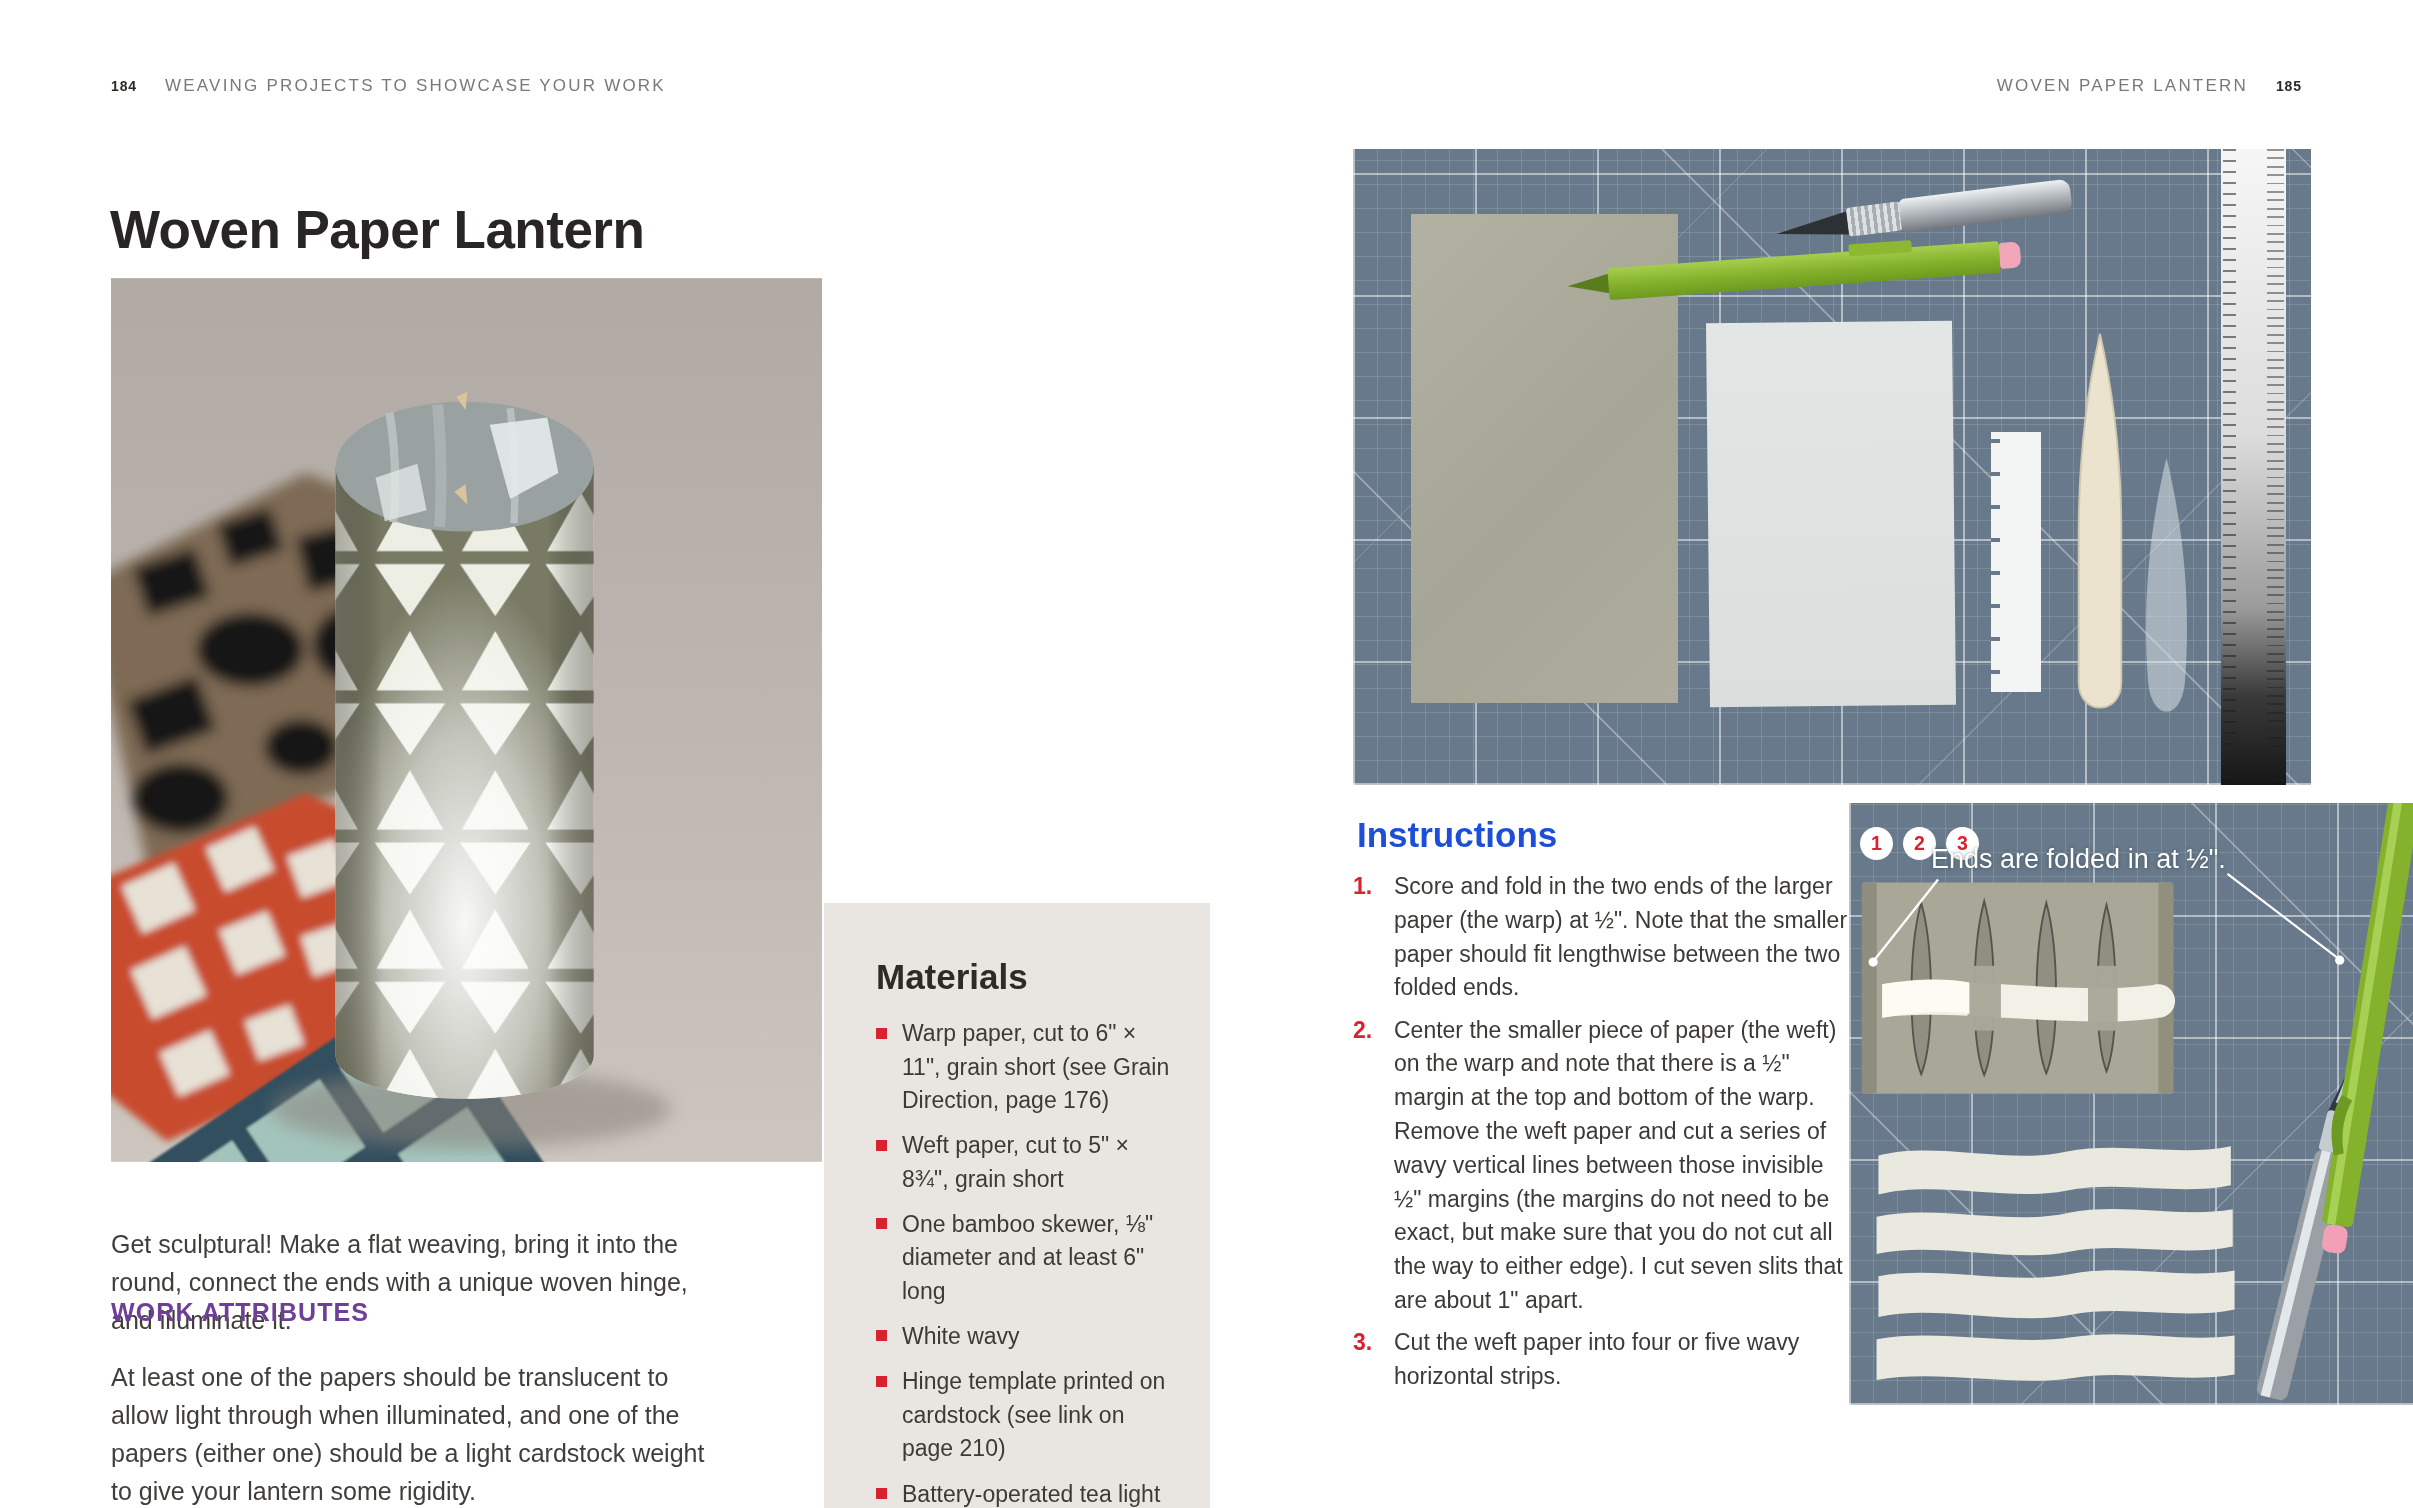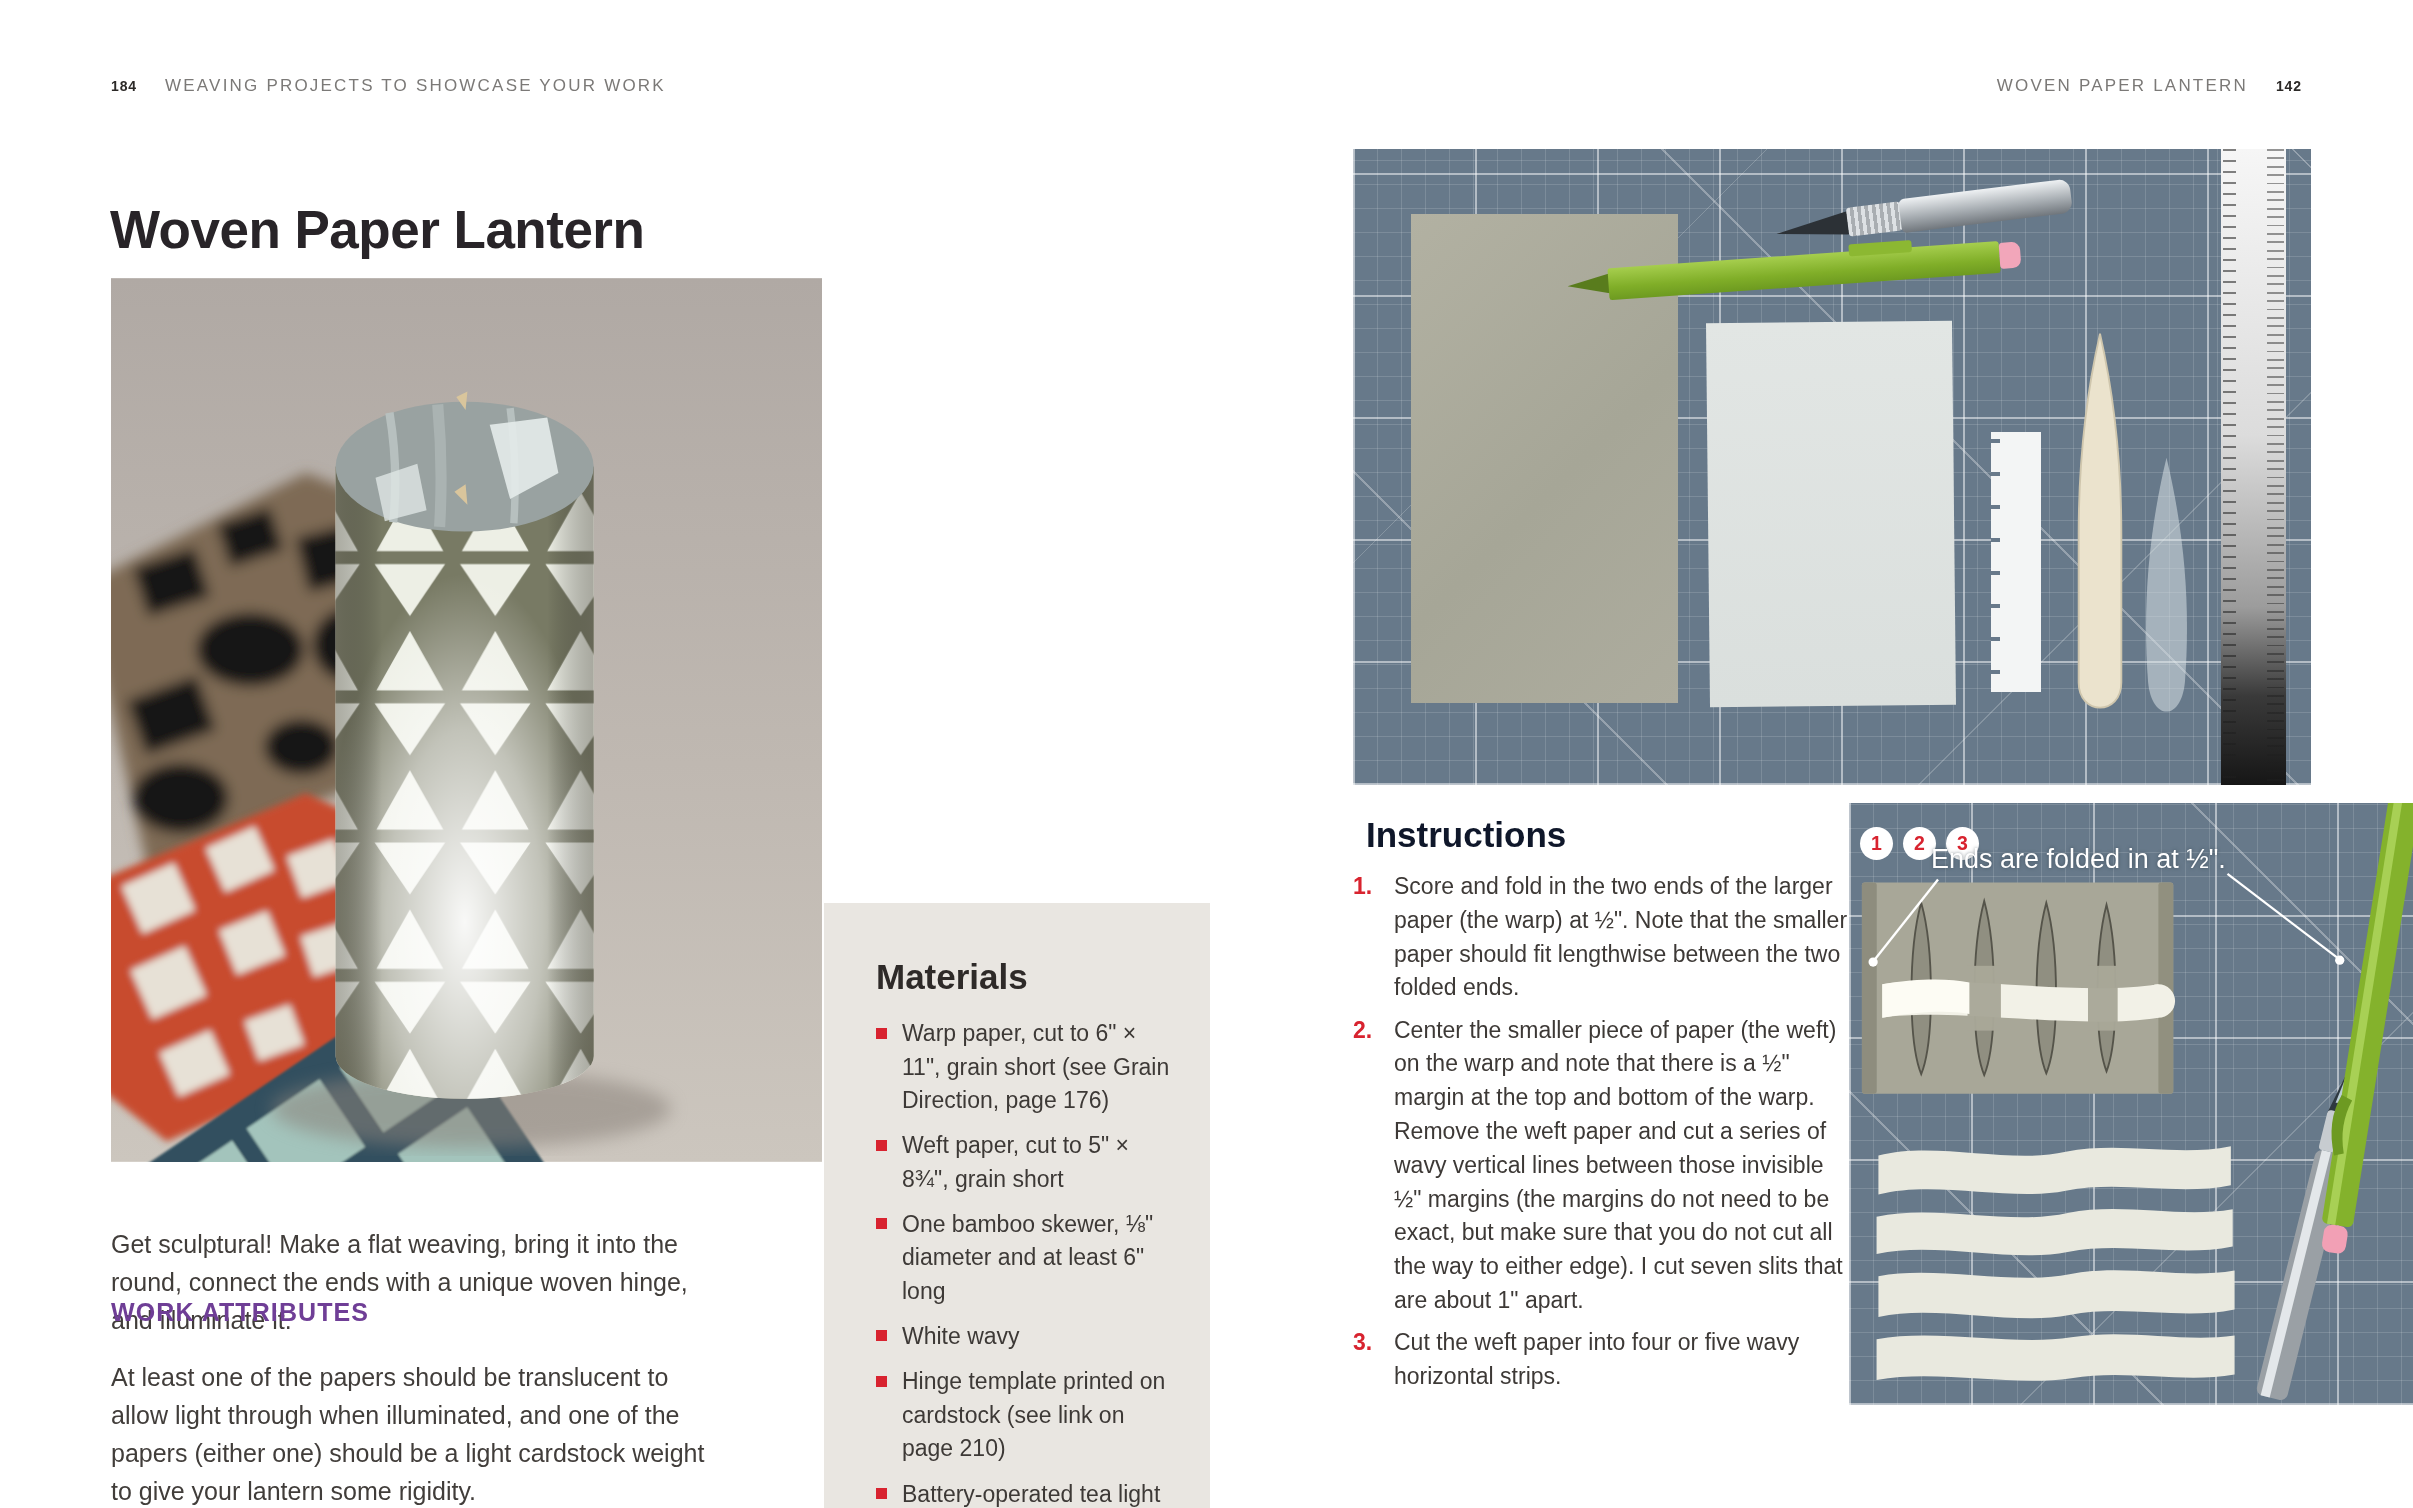--- a/index.html
+++ b/index.html
@@ -35,21 +35,21 @@
   .mat{background-color:#67798a;
     background-image:
       repeating-linear-gradient(45deg, transparent 0 221px, rgba(255,255,255,.30) 221px 223px, transparent 223px 446px),
       repeating-linear-gradient(-45deg, transparent 0 277px, rgba(255,255,255,.20) 277px 278px, transparent 278px 557px),
       repeating-linear-gradient(0deg, rgba(255,255,255,.14) 0 0.9px, transparent 0.9px 24px),
       repeating-linear-gradient(90deg, rgba(255,255,255,.14) 0 0.9px, transparent 0.9px 24px),
       repeating-linear-gradient(0deg, rgba(255,255,255,.50) 0 1.9px, transparent 1.9px 122px),
       repeating-linear-gradient(90deg, rgba(255,255,255,.50) 0 1.9px, transparent 1.9px 122px);}
 
   .instructions{position:absolute;left:1353px;top:815px;width:496px;}
-  .instructions h2{margin:0 0 15px 13px;font-size:35px;font-weight:bold;color:#0f172a;}
+  .instructions h2{margin:0 0 15px 4px;font-size:35px;font-weight:bold;color:#1d4ed8;}
   .instructions ol{list-style:none;margin:0;padding:0;}
   .instructions li{display:flex;gap:11px;font-size:23px;line-height:1.47;margin-bottom:8.4px;color:#3d3936;}
   .step-num{flex:0 0 30px;color:#d8232f;font-weight:bold;}
 
   
   .ph-item{position:absolute;}
   .warp-paper{left:58px;top:65px;width:267px;height:489px;
       background:linear-gradient(135deg,#b2b1a2,#a6a697 55%,#adac9e);}
   .weft-paper{left:355px;top:173px;width:246px;height:384px;
       background:linear-gradient(180deg,#e2e6e4,#dadfdd);transform:rotate(-0.6deg);}
@@ -93,21 +93,21 @@
 <body>
 
 <div class="page">
 
   <div class="head-left">
     <span class="pagenum">184</span>
     <span class="runhead">WEAVING PROJECTS TO SHOWCASE YOUR WORK</span>
   </div>
   <div class="head-right">
     <span class="runhead">WOVEN PAPER LANTERN</span>
-    <span class="pagenum">142</span>
+    <span class="pagenum">185</span>
   </div>
 
   <h1 class="title">Woven Paper Lantern</h1>
 
   <div class="photo-left">
     <svg class="svgabs" style="left:0;top:0" width="711" height="884" viewBox="0 0 766 952">
       <defs>
         <linearGradient id="bgGrad" x1="0" y1="0" x2="0" y2="1">
           <stop offset="0" stop-color="#b0a9a4"></stop>
             <stop offset="0.55" stop-color="#bfb8b1"></stop>

